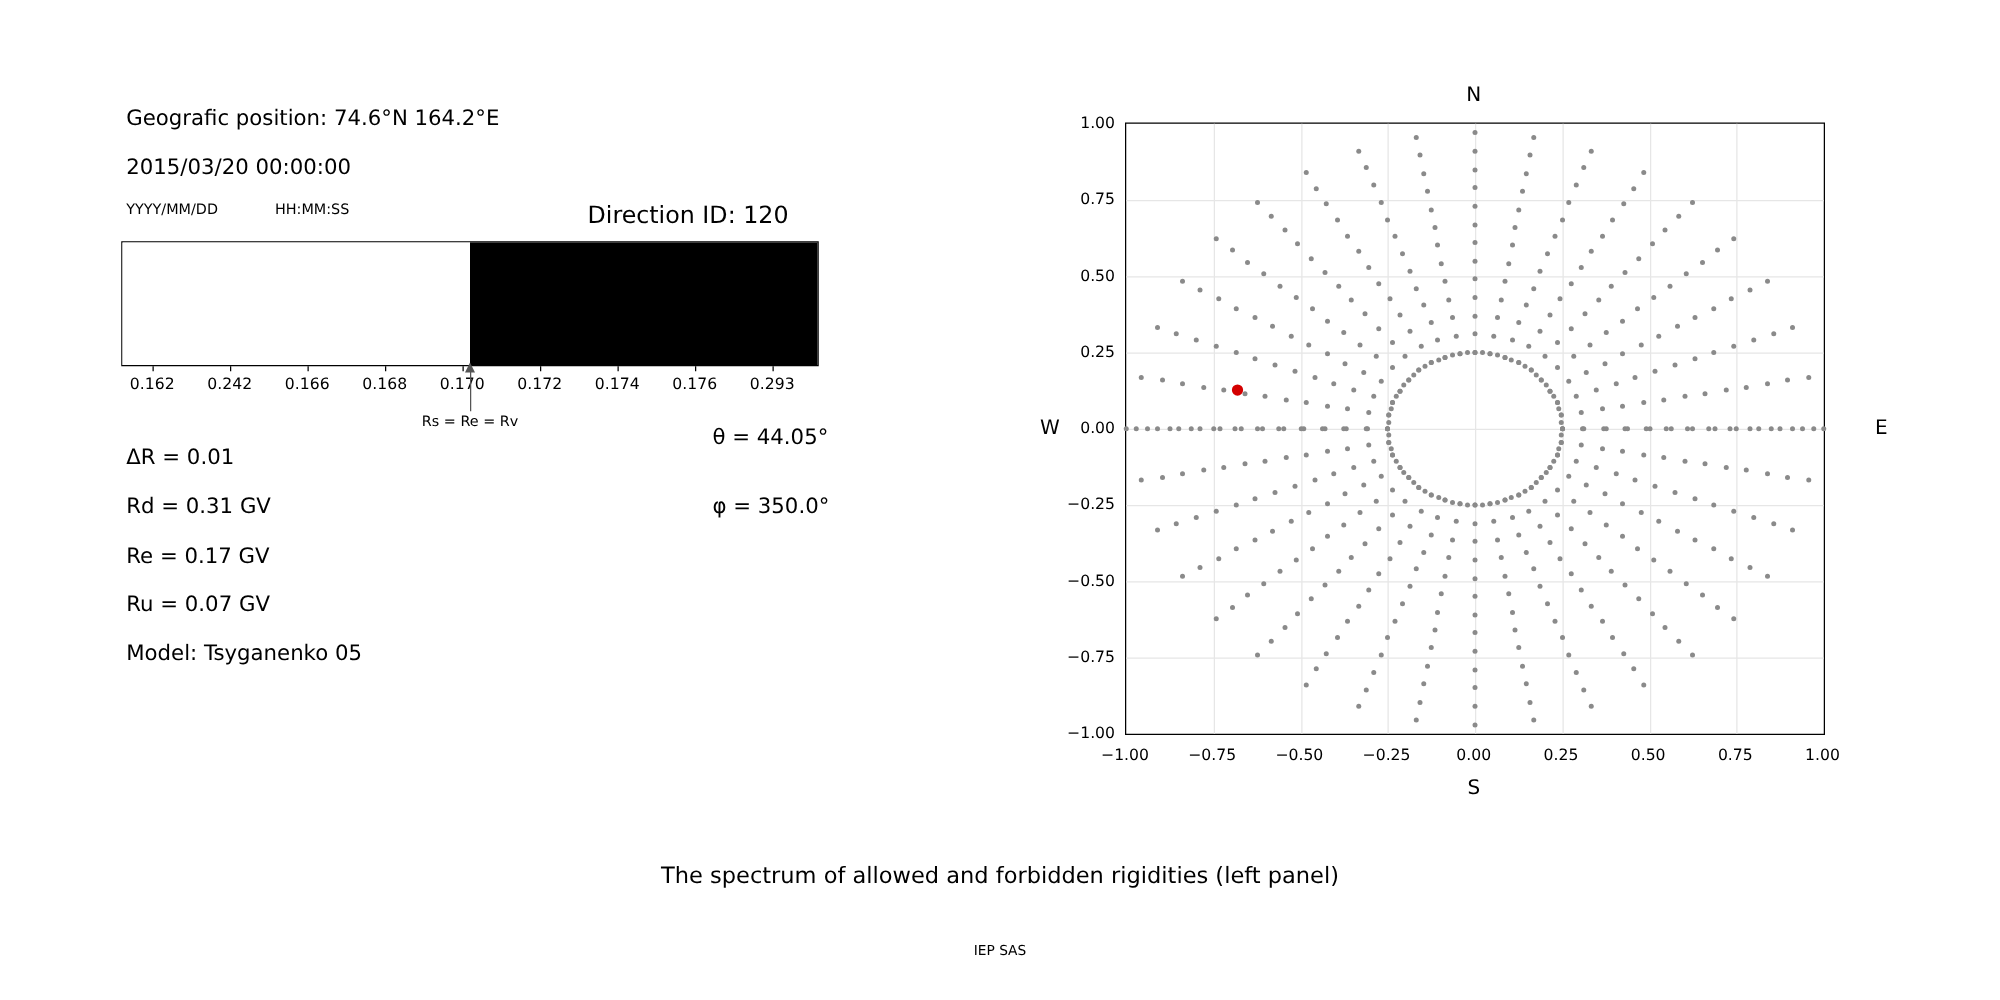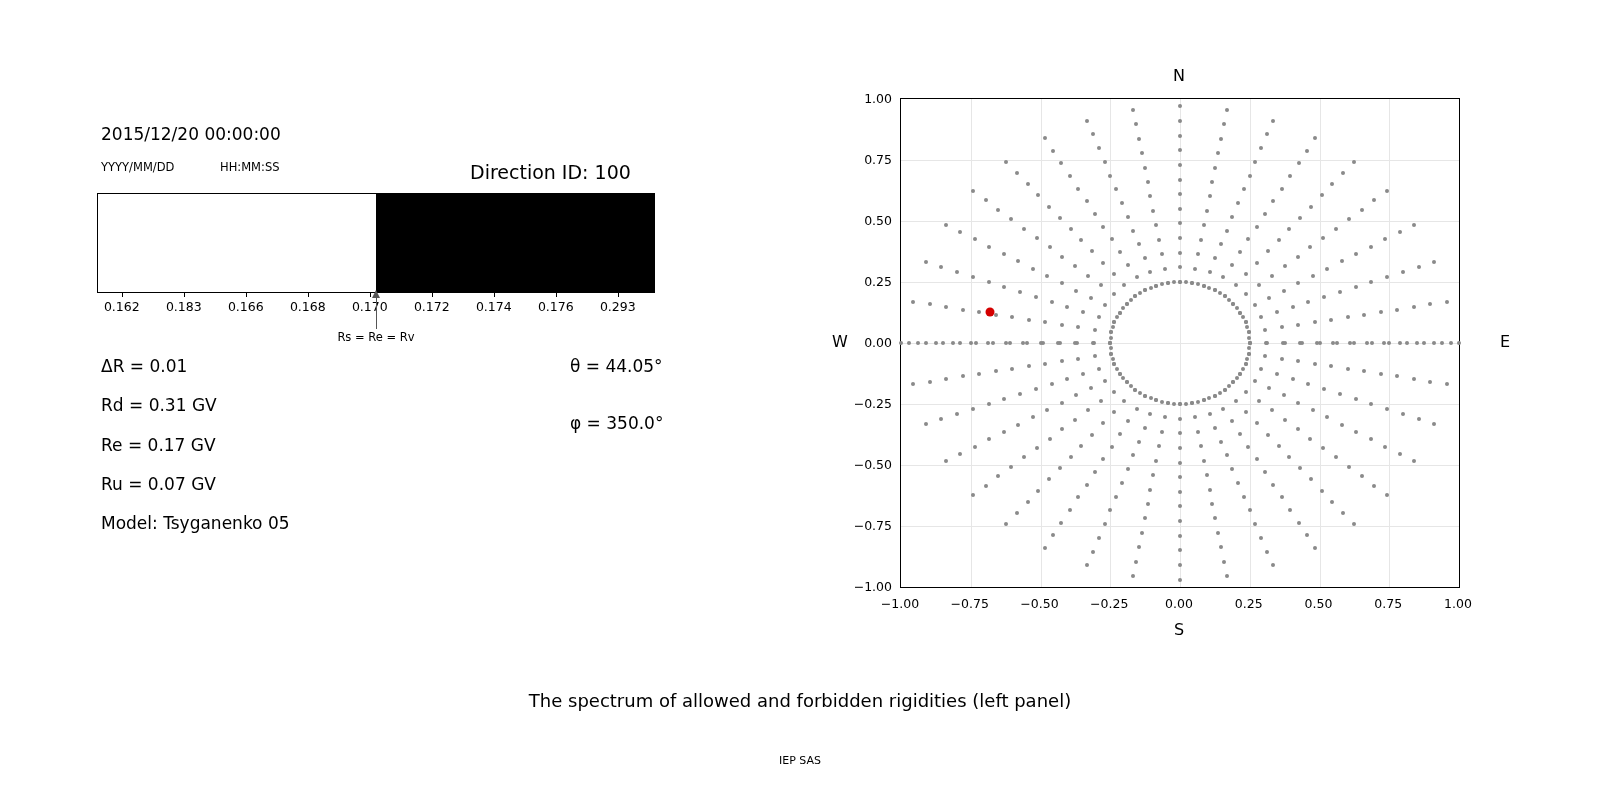--- a/index.html
+++ b/index.html
@@ -139,22 +139,22 @@
   .param {
     position: absolute;
     font-size: 17px;
     white-space: nowrap;
   }
   #param-dr    { left: 101px; top: 356px; }
   #param-rd    { left: 101px; top: 395px; }
   #param-re    { left: 101px; top: 435px; }
   #param-ru    { left: 101px; top: 474px; }
   #param-model { left: 101px; top: 513px; }
-  #param-theta { left: 570px; top: 356px; text-align: center; }
-  #param-phi   { left: 570px; top: 413px; text-align: right; }
+  #param-theta { left: 570px; top: 340px; text-align: center; }
+  #param-phi   { left: 570px; top: 395px; text-align: right; }
 
   
   #right-panel {
     position: absolute;
     left: 820px;
     top: 40px;
     width: 740px;
     height: 620px;
   }
   #plot-frame {
@@ -234,35 +234,36 @@
     width: 1600px;
     text-align: center;
     font-size: 11px;
   }
 </style>
 </head>
 <body>
 
 <div id="left-panel">
 
-  <div class="txt" id="datetime-value">2015/12/20 00:00:00</div>
+  <div class="txt" id="geo-position">Geografic position: 74.6°N 164.2°E</div>
+  <div class="txt" id="datetime-value">2015/03/20 00:00:00</div>
   <div class="txt" id="date-format-label">YYYY/MM/DD</div>
   <div class="txt" id="time-format-label">HH:MM:SS</div>
-  <div class="txt" id="direction-id">Direction ID: 100</div>
+  <div class="txt" id="direction-id">Direction ID: 120</div>
 
   <div id="spectrum-box">
     <div id="spectrum-allowed" style="width: 50%;"></div>
     <div id="spectrum-forbidden" style="width: 50%;"></div>
   </div>
 
   <div id="spectrum-axis">
       <div class="tick" style="left: 24.8px;"></div>
       <div class="ticklabel" style="left: 24.8px;">0.162</div>
       <div class="tick" style="left: 86.8px;"></div>
-      <div class="ticklabel" style="left: 86.8px;">0.183</div>
+      <div class="ticklabel" style="left: 86.8px;">0.242</div>
       <div class="tick" style="left: 148.8px;"></div>
       <div class="ticklabel" style="left: 148.8px;">0.166</div>
       <div class="tick" style="left: 210.8px;"></div>
       <div class="ticklabel" style="left: 210.8px;">0.168</div>
       <div class="tick" style="left: 272.8px;"></div>
       <div class="ticklabel" style="left: 272.8px;">0.170</div>
       <div class="tick" style="left: 334.8px;"></div>
       <div class="ticklabel" style="left: 334.8px;">0.172</div>
       <div class="tick" style="left: 396.8px;"></div>
       <div class="ticklabel" style="left: 396.8px;">0.174</div>

